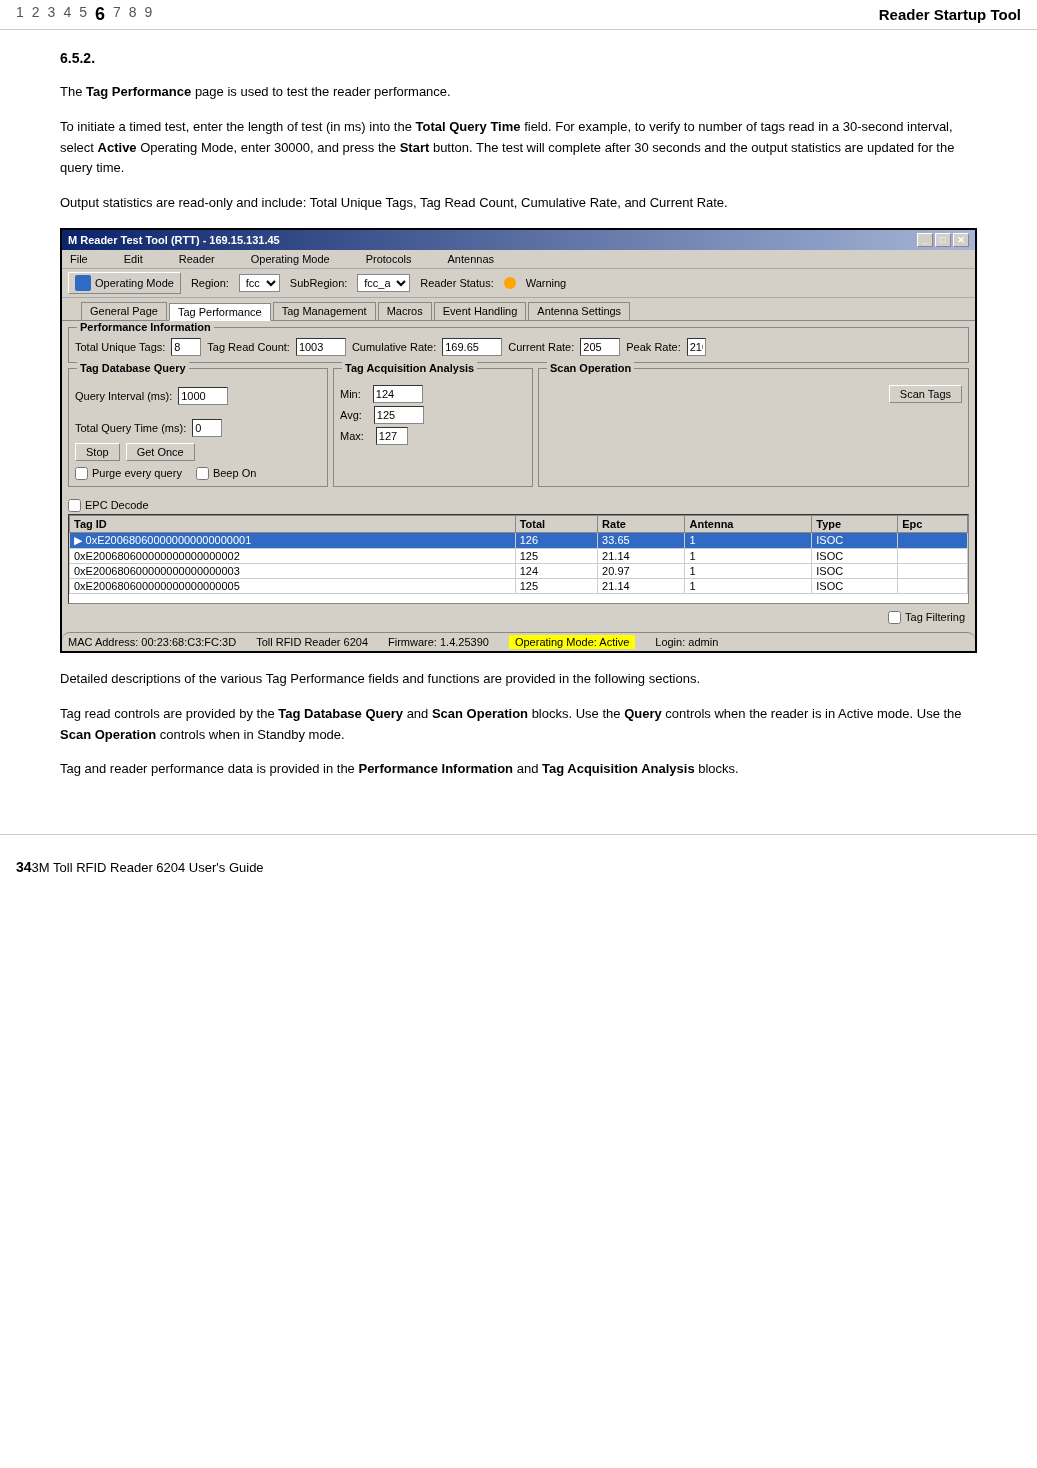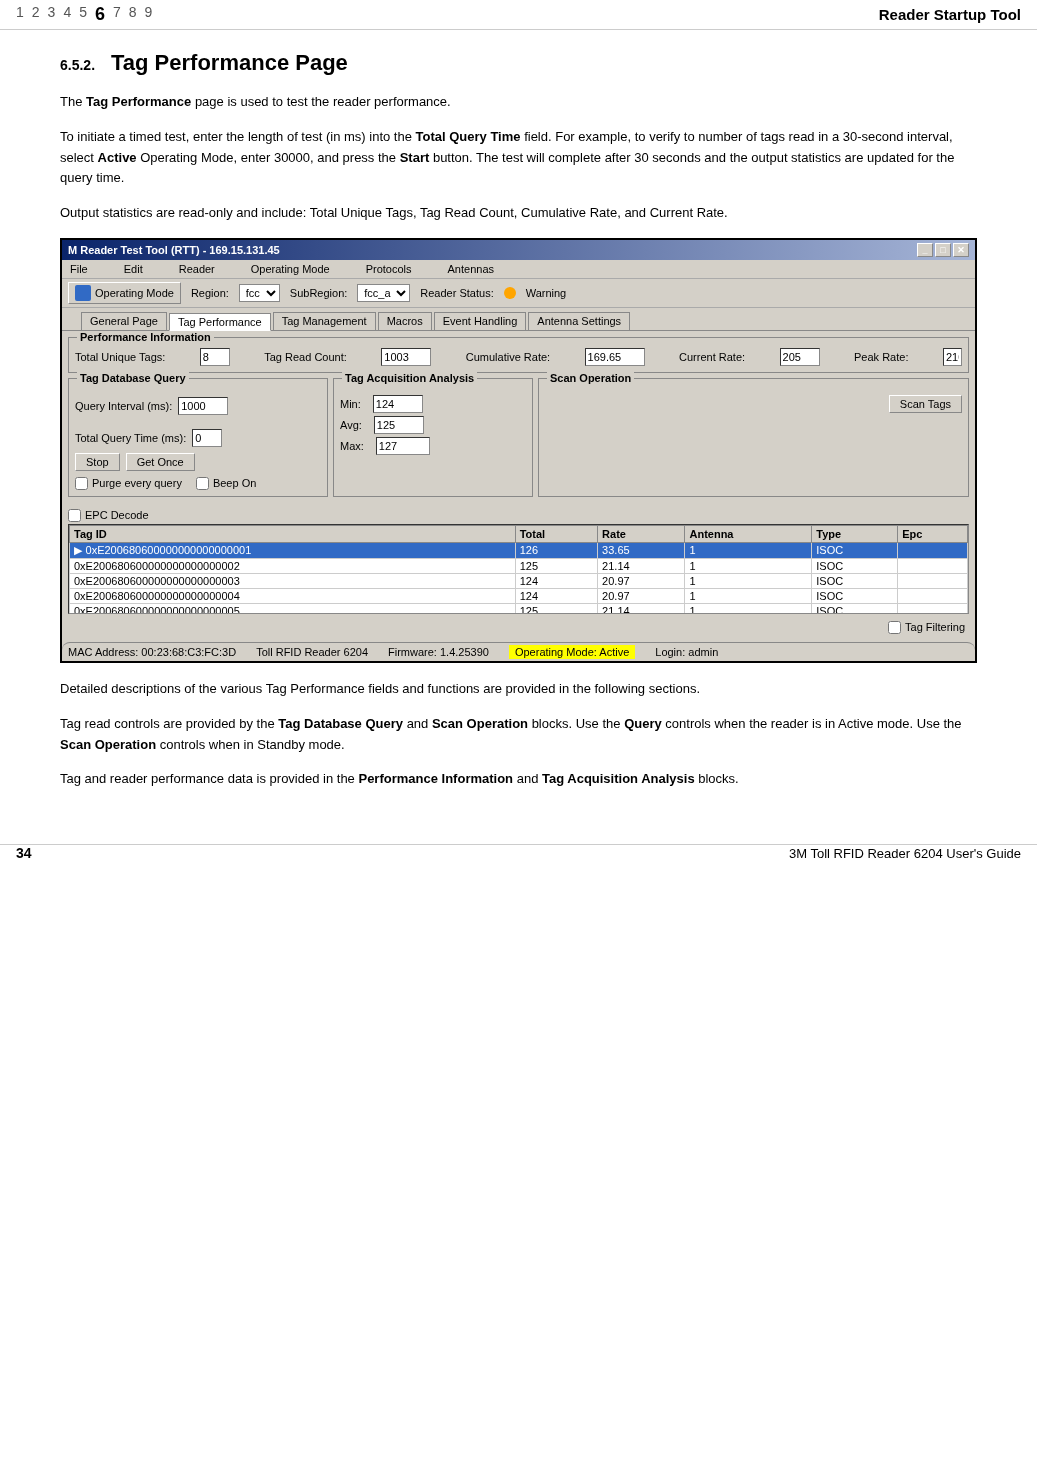--- a/index.html
+++ b/index.html
@@ -198,21 +198,20 @@
       font-weight: bold;
     }
 
     .perf-row {
       display: flex;
       align-items: center;
       gap: 6px;
       flex-wrap: nowrap;
       font-size: 11px;
       margin-top: 6px;
-      justify-content: space-between;
     }
     .perf-label { white-space: nowrap; }
     .perf-input {
       border: 1px inset #888;
       background: #fff;
       height: 18px;
       font-size: 11px;
       padding: 1px 2px;
     }
 
@@ -294,23 +293,22 @@
 
     .tag-filtering {
       display: flex; align-items: center; gap: 4px; font-size: 11px;
       justify-content: flex-end;
       padding: 2px 4px;
     }
 
     
     .page-footer {
       display: flex;
-      justify-content: space-between;
       align-items: center;
-      padding: 0 16px;
+      padding: 24px 16px;
       border-top: 1px solid #ccc;
       margin-top: 20px;
       font-size: 13px;
     }
     .page-num-footer { font-size: 14px; font-weight: bold; }
   </style>
 </head>
 <body>
 
 <div class="page-header">
@@ -325,21 +323,20 @@
     <span>8</span>
     <span>9</span>
   </div>
   <div class="app-title">Reader Startup Tool</div>
 </div>
 
 <div class="content">
 
   <div class="section-heading">
     <span class="section-number">6.5.2.</span>
-    <span class="section-title">Tag Performance Page</span>
   </div>
 
   <p class="body-text">
     The <b>Tag Performance</b> page is used to test the reader performance.
   </p>
 
   <p class="body-text">
     To initiate a timed test, enter the length of test (in ms) into the <b>Total Query Time</b> field. For example, to verify to number of tags read in a 30-second interval, select <b>Active</b> Operating Mode, enter 30000, and press the <b>Start</b> button. The test will complete after 30 seconds and the output statistics are updated for the query time.
   </p>
 
@@ -446,21 +443,21 @@
             <div class="acq-row">
               <span>Min:</span>
               <input class="perf-input" style="width: 50px;" readonly="" value="124">
             </div>
             <div class="acq-row">
               <span>Avg:</span>
               <input class="perf-input" style="width: 50px;" readonly="" value="125">
             </div>
             <div class="acq-row">
               <span>Max:</span>
-              <input class="perf-input" style="width: 54px;" readonly="" value="127">
+              <input class="perf-input" style="width: 32px;" readonly="" value="127">
             </div>
           </div>
         </div>
 
         <div class="group-box scan-op">
           <span class="group-box-title">Scan Operation</span>
           <div style="margin-top:12px">
             <div style="margin-top:6px; text-align:right">
               <button class="small-btn">Scan Tags</button>
             </div>
@@ -507,28 +504,20 @@
                 </tr>
                 <tr>
                   <td>   0xE200680600000000000000003</td>
                   <td>124</td>
                   <td>20.97</td>
                   <td>1</td>
                   <td>ISOC</td>
                   <td></td>
                 </tr>
                 <tr>
-                  <td>   0xE200680600000000000000004</td>
-                  <td>124</td>
-                  <td>20.97</td>
-                  <td>1</td>
-                  <td>ISOC</td>
-                  <td></td>
-                </tr>
-                <tr>
                   <td>   0xE200680600000000000000005</td>
                   <td>125</td>
                   <td>21.14</td>
                   <td>1</td>
                   <td>ISOC</td>
                   <td></td>
                 </tr>
               </tbody>
           </table>
         </div>

